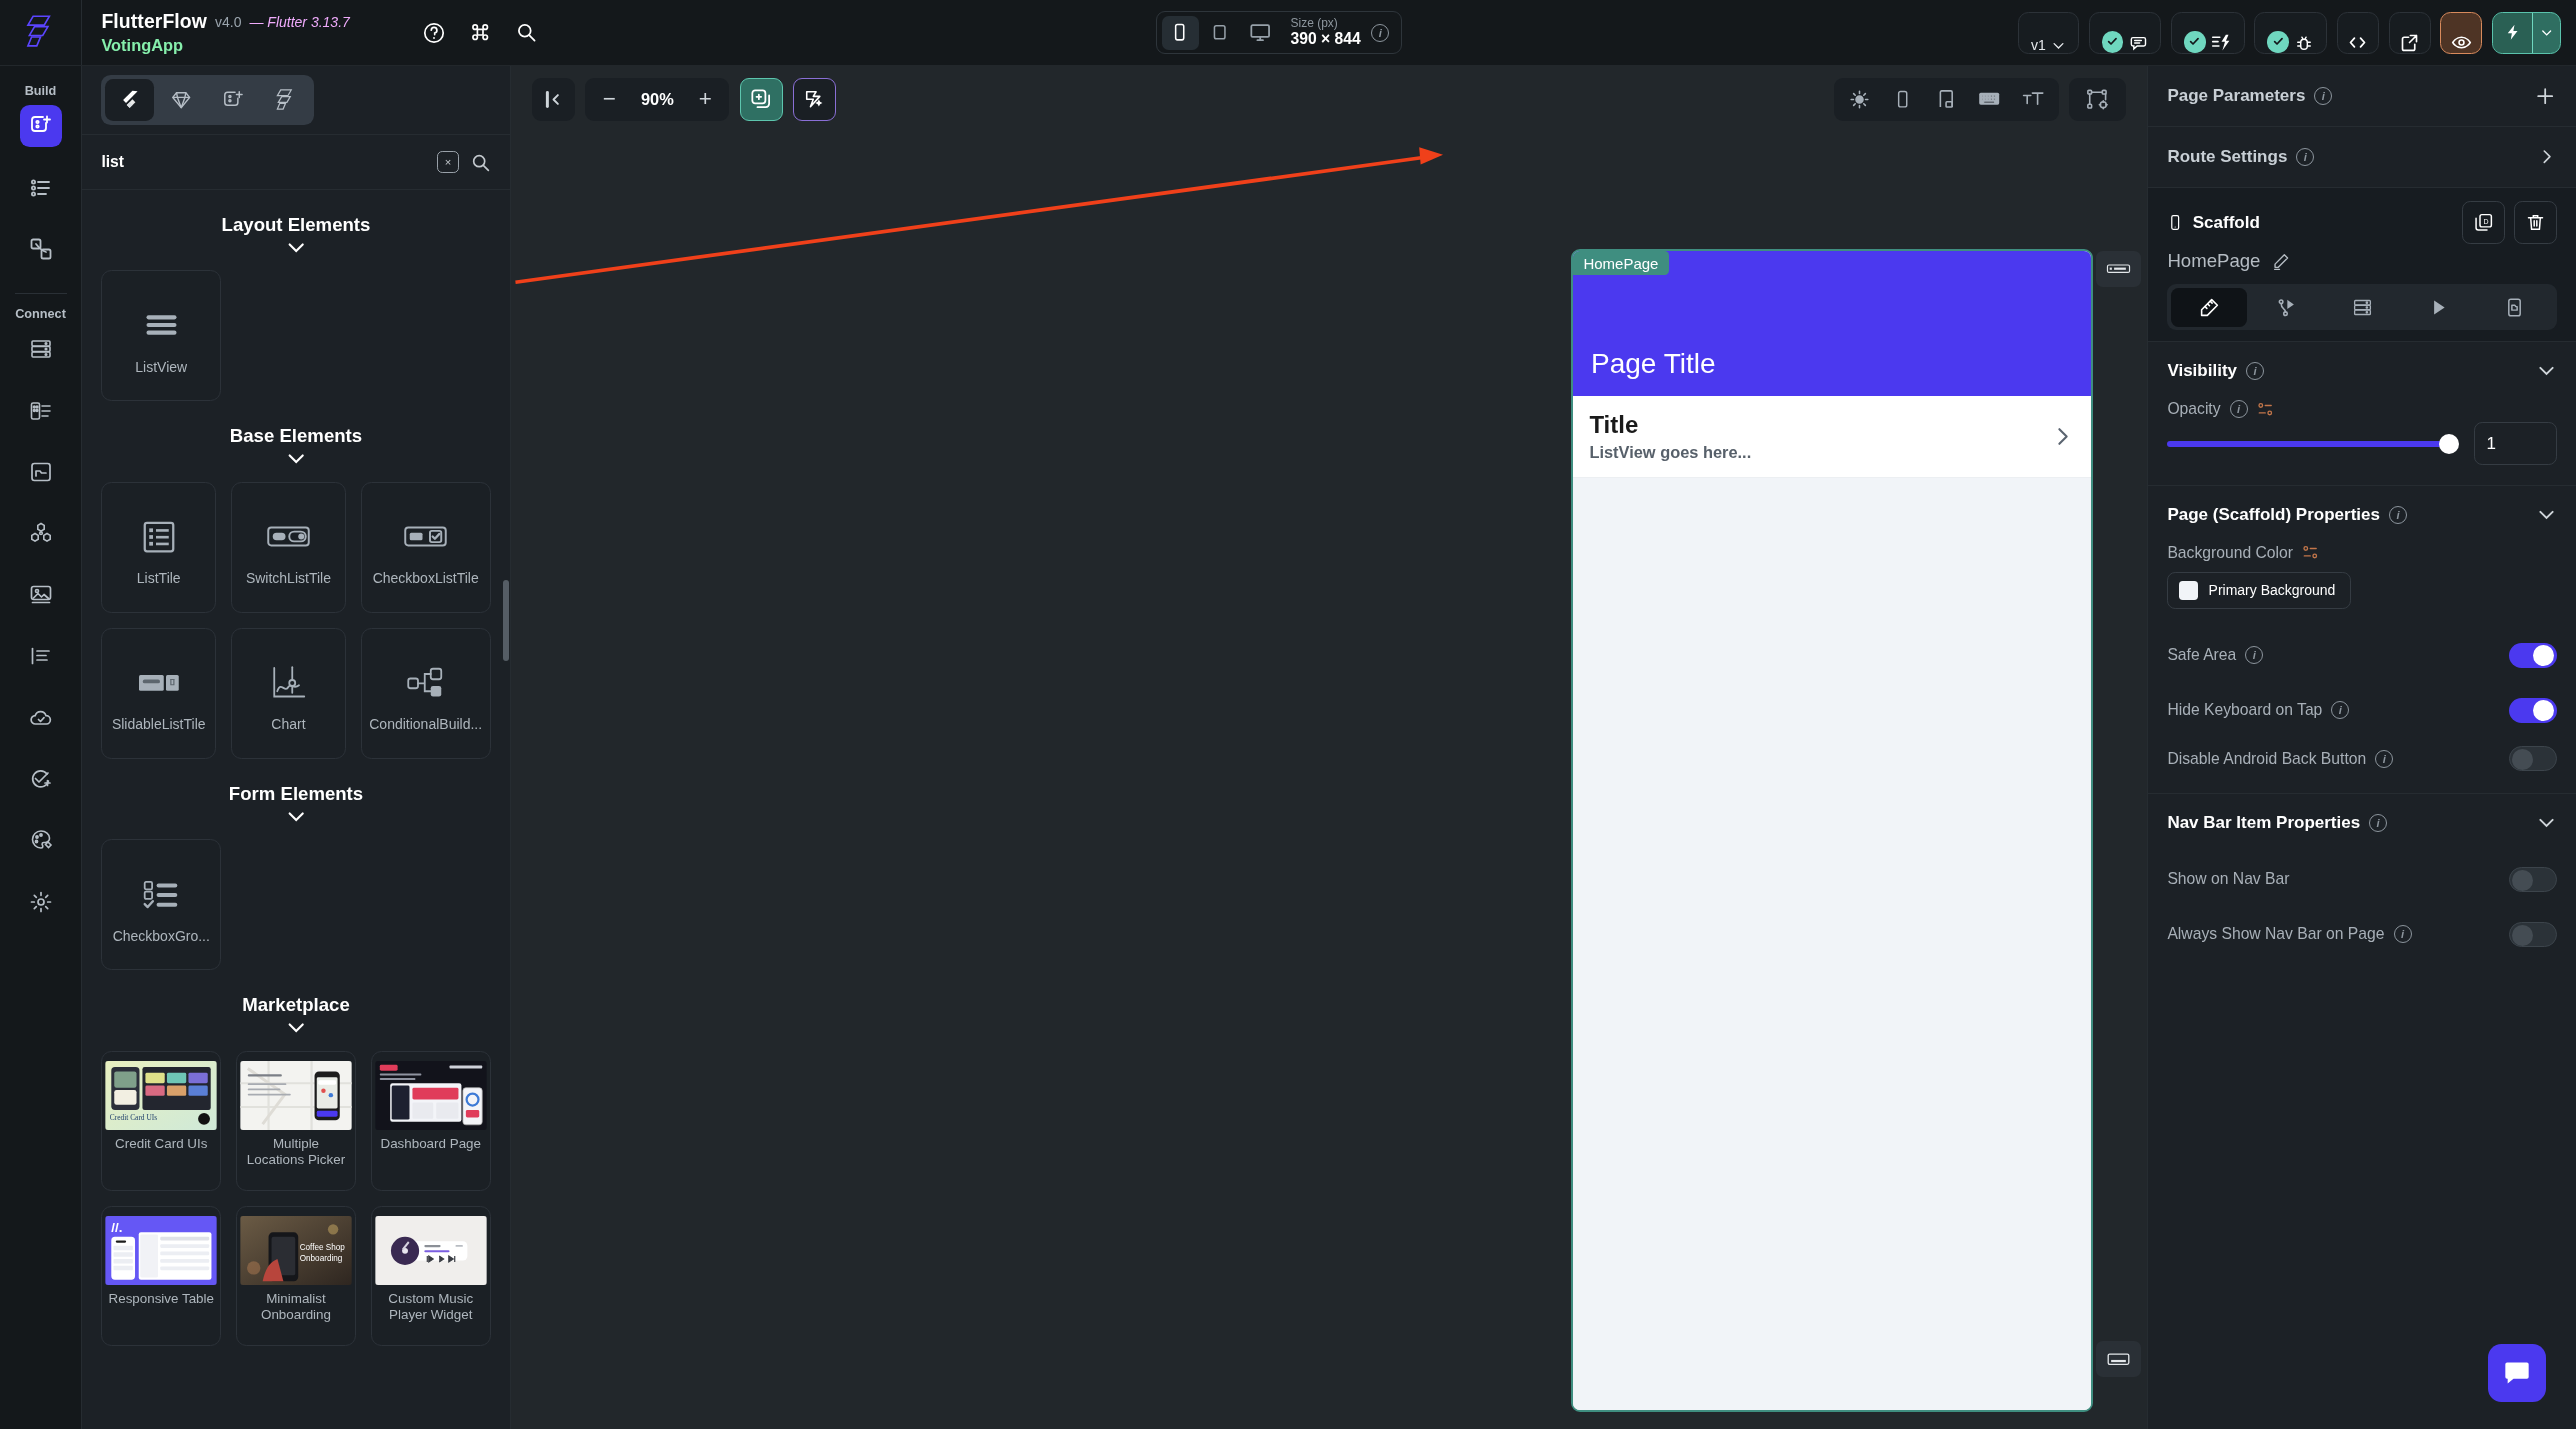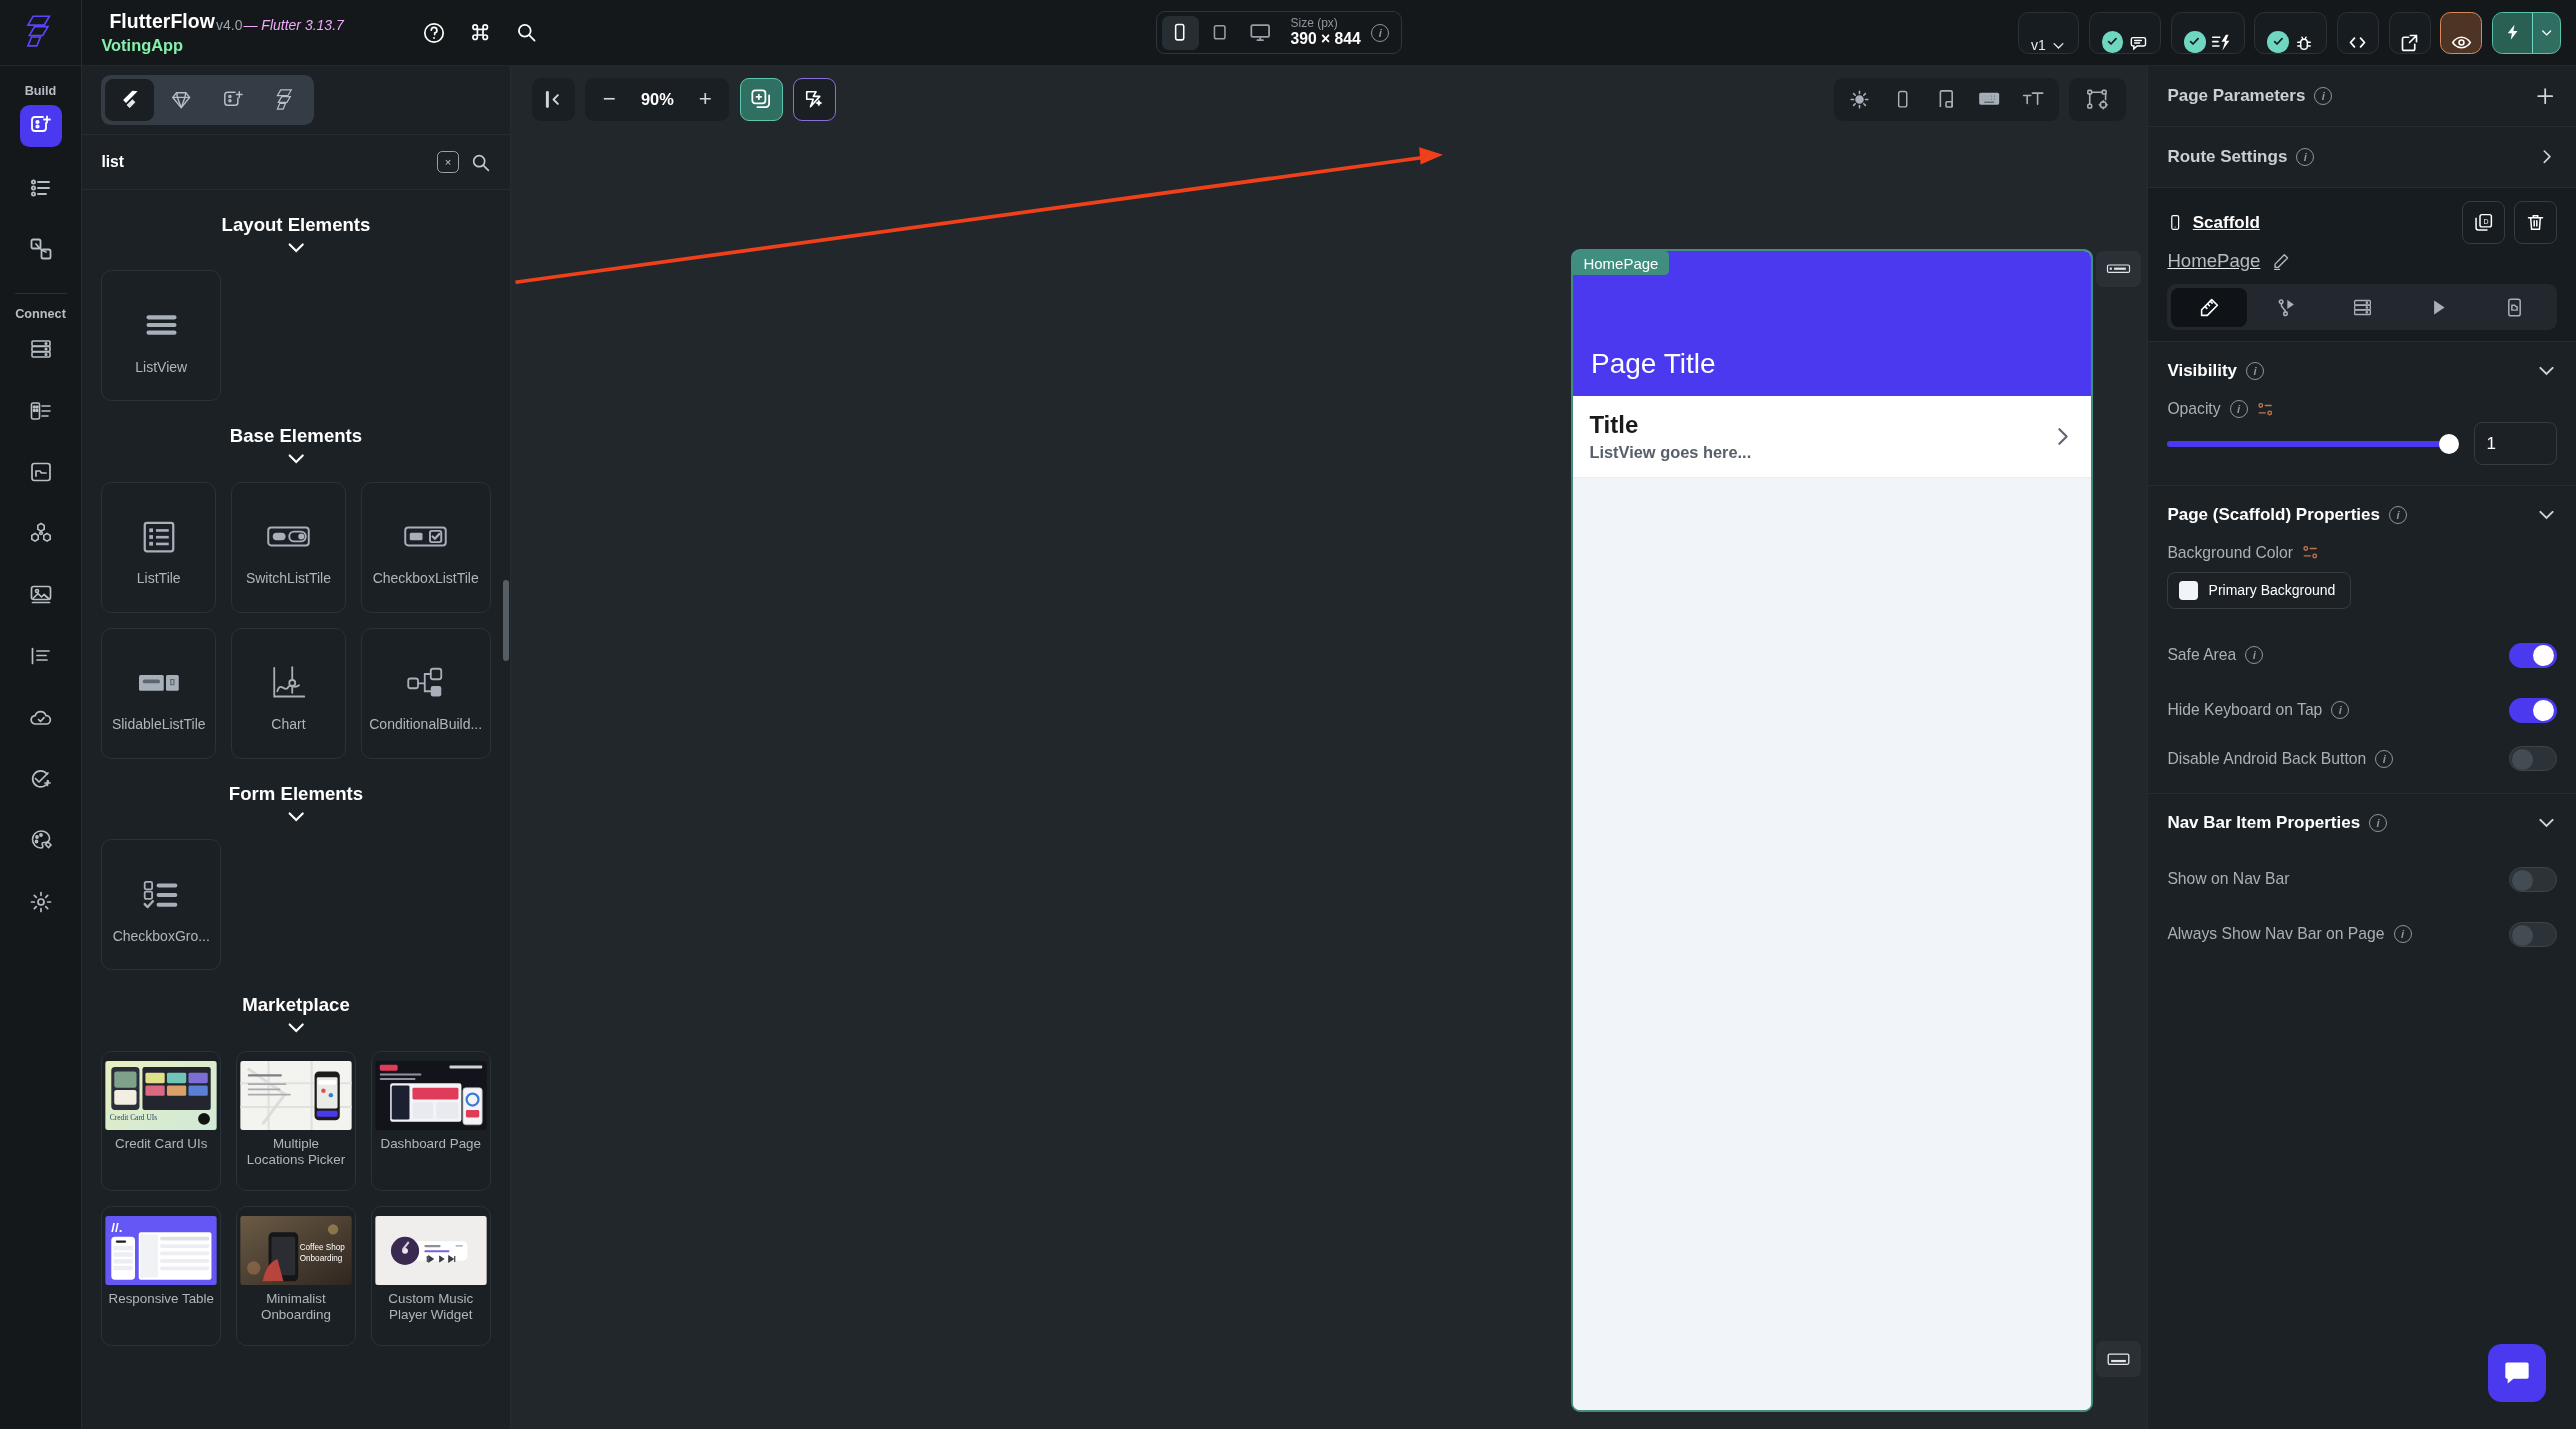--- a/index.html
+++ b/index.html
@@ -21,21 +21,21 @@
   }
   .tb-logo-cell {
     width: 82px; flex: 0 0 82px;
     display: flex; align-items: center; justify-content: center;
     border-right: 0.7px solid #262c31;
   }
   .tb-title-cell {
     padding-left: 19.4px; display: flex; flex-direction: column; justify-content: center;
     min-width: 328px;
   }
-  .tb-line1 { display: flex; align-items: flex-end; gap: 1px; margin-left: 8px; }
+  .tb-line1 { display: flex; align-items: center; gap: 8px; }
   .tb-brand { font-size: 19.4px; font-weight: bold; color: #ffffff; letter-spacing: 0.1px; }
   .tb-ver { font-size: 14px; color: #9aa4ad; }
   .tb-flutter { font-size: 14px; color: #f0abfc; font-style: italic; }
   .tb-proj { font-size: 16.4px; font-weight: bold; color: #86efac; margin-top: 3px; }
 
   .tb-icons { display: flex; align-items: center; gap: 18px; padding-left: 10.4px; }
   .tb-icon { width: 28px; height: 28px; display: flex; align-items: center; justify-content: center; cursor: pointer; }
   .tb-spacer { flex: 1; }
 
   
@@ -230,21 +230,21 @@
     border-bottom: 0.7px solid #262c31; gap: 9px;
   }
   .rp-head-title { font-size: 17px; font-weight: bold; color: #c8cfd5; }
   .rp-spacer { flex: 1; }
   .info {
     width: 18px; height: 18px; border-radius: 50%; border: 1.2px solid #8c959d;
     display: flex; align-items: center; justify-content: center;
     font-size: 11.2px; color: #8c959d; font-style: italic; font-weight: bold; flex: 0 0 18px;
   }
   .rp-scaffold {
-    background: #171c21; padding: 13.4px 19.4px 10.4px; border-bottom: 0.7px solid #262c31; text-decoration: underline;
+    background: #171c21; padding: 13.4px 19.4px 10.4px; border-bottom: 0.7px solid #262c31;
   }
   .sc-l1 { display: flex; align-items: center; gap: 9px; }
   .sc-name { font-size: 17px; font-weight: bold; color: #ffffff; }
   .sc-l2 { display: flex; align-items: center; gap: 10.4px; margin-top: 6px; }
   .sc-page { font-size: 18.6px; color: #b5bcc3; }
   .sc-actions { margin-left: auto; display: flex; gap: 9px; }
   .sq-btn {
     width: 43px; height: 43px; border-radius: 8.2px; border: 0.7px solid #353c43;
     display: flex; align-items: center; justify-content: center; cursor: pointer;
   }

